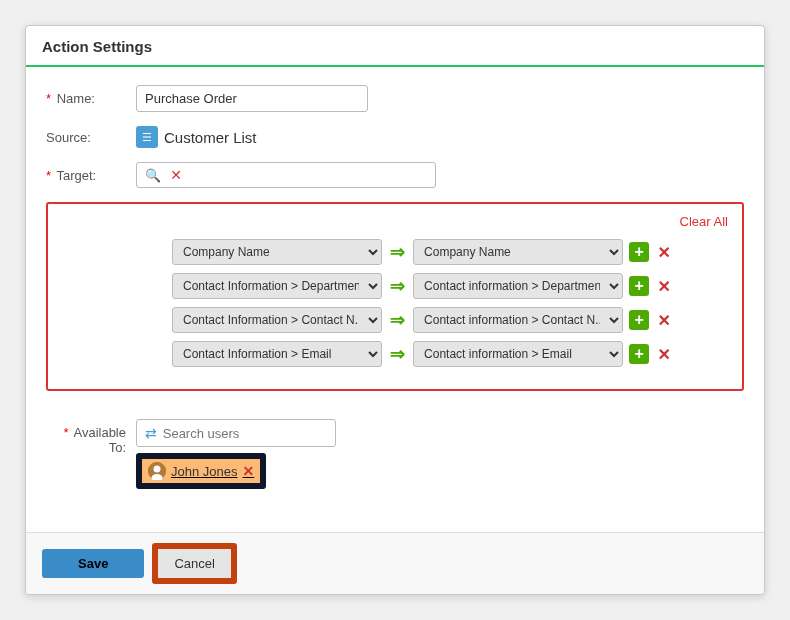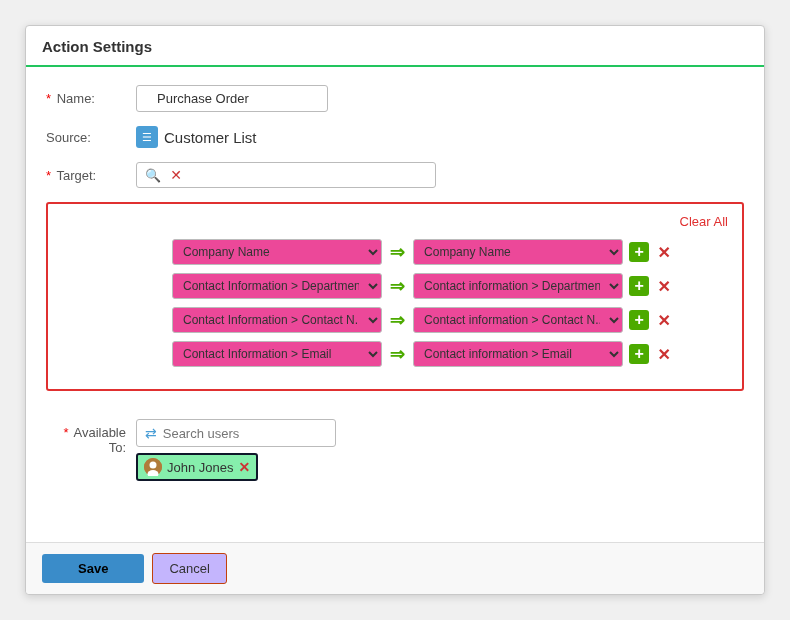--- a/index.html
+++ b/index.html
@@ -46,23 +46,23 @@
       font-size: 13px;
       flex-shrink: 0;
     }
     .required-star {
       color: #e00;
       margin-right: 2px;
     }
     .form-input {
       border: 1px solid #bbb;
       border-radius: 3px;
-      padding: 5px 20px;
-      font-size: 13px;
-      width: 192px;
+      padding: 5px 8px;
+      font-size: 13px;
+      width: 232px;
       color: #333;
       outline: none;
     }
     .source-row {
       display: flex;
       align-items: center;
       gap: 6px;
     }
     .source-icon {
       display: inline-flex;
@@ -133,21 +133,21 @@
       margin-bottom: 8px;
       gap: 6px;
       margin-left: 110px;
     }
     .mapping-select {
       border: 1px solid #bbb;
       border-radius: 3px;
       padding: 4px 6px;
       font-size: 12px;
       width: 210px;
-      background: #ec4899;
+      background: #e5e5e5;
       color: #333;
       appearance: auto;
       cursor: pointer;
     }
     .arrow-icon {
       color: #4caa00;
       font-size: 18px;
       margin: 0 2px;
       font-weight: bold;
     }
@@ -219,25 +219,26 @@
       outline: none;
       font-size: 13px;
       color: #4d7c0f;
       background: transparent;
       flex: 1;
     }
     .user-tag {
       display: flex;
       align-items: center;
       gap: 5px;
-      background: #86efac;
-      border: 2px solid #0f172a;
+      background: #fdba74;
+      border: 6px solid #0f172a;
       border-radius: 3px;
       padding: 3px 6px;
       width: fit-content;
+      text-decoration: underline;
     }
     .user-avatar {
       width: 18px;
       height: 18px;
       background: #c47b3b;
       border-radius: 50%;
       display: flex;
       align-items: center;
       justify-content: center;
       font-size: 10px;
@@ -267,23 +268,23 @@
       background: #3a8cc9;
       color: #000000;
       border: none;
       border-radius: 3px;
       padding: 7px 36px;
       font-size: 13px;
       cursor: pointer;
       font-weight: bold;
     }
     .btn-cancel {
-      background: #c4b5fd;
-      color: #333;
-      border: 1px solid #c2410c;
+      background: #e5e5e5;
+      color: #333;
+      border: 6px solid #c2410c;
       border-radius: 3px;
       padding: 7px 16px;
       font-size: 13px;
       cursor: pointer;
     }
   </style>
 </head>
 <body>
 
 <div class="dialog">

